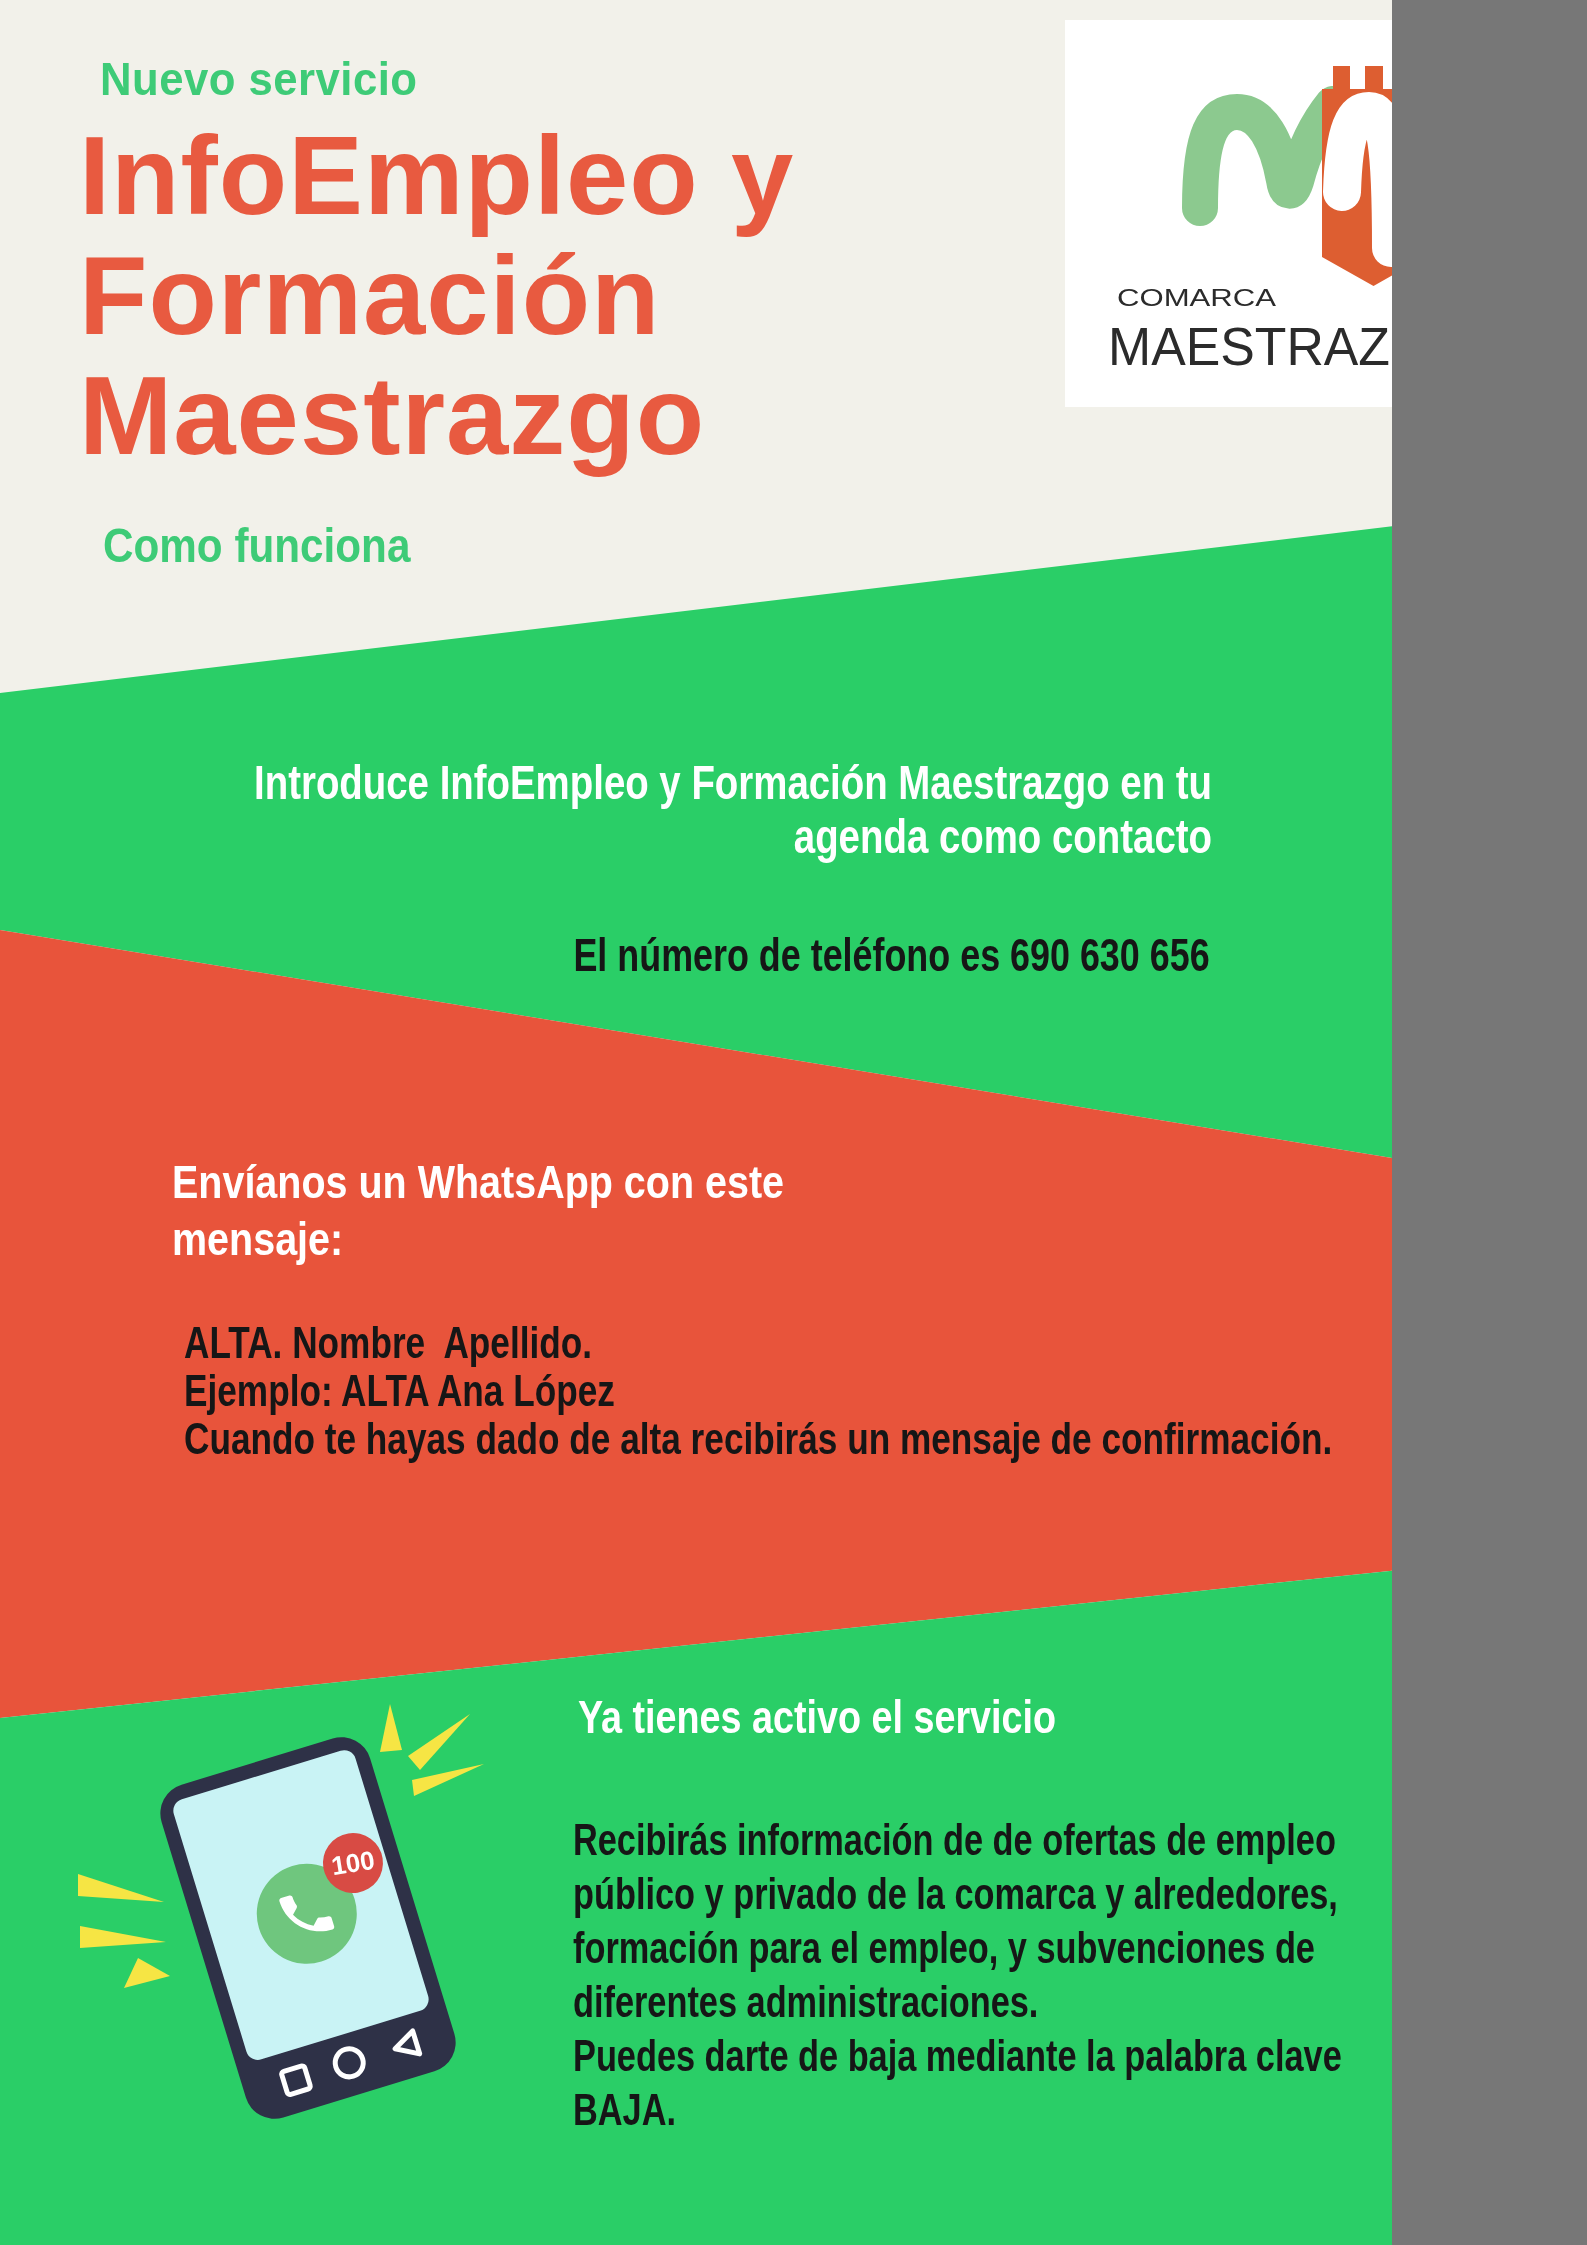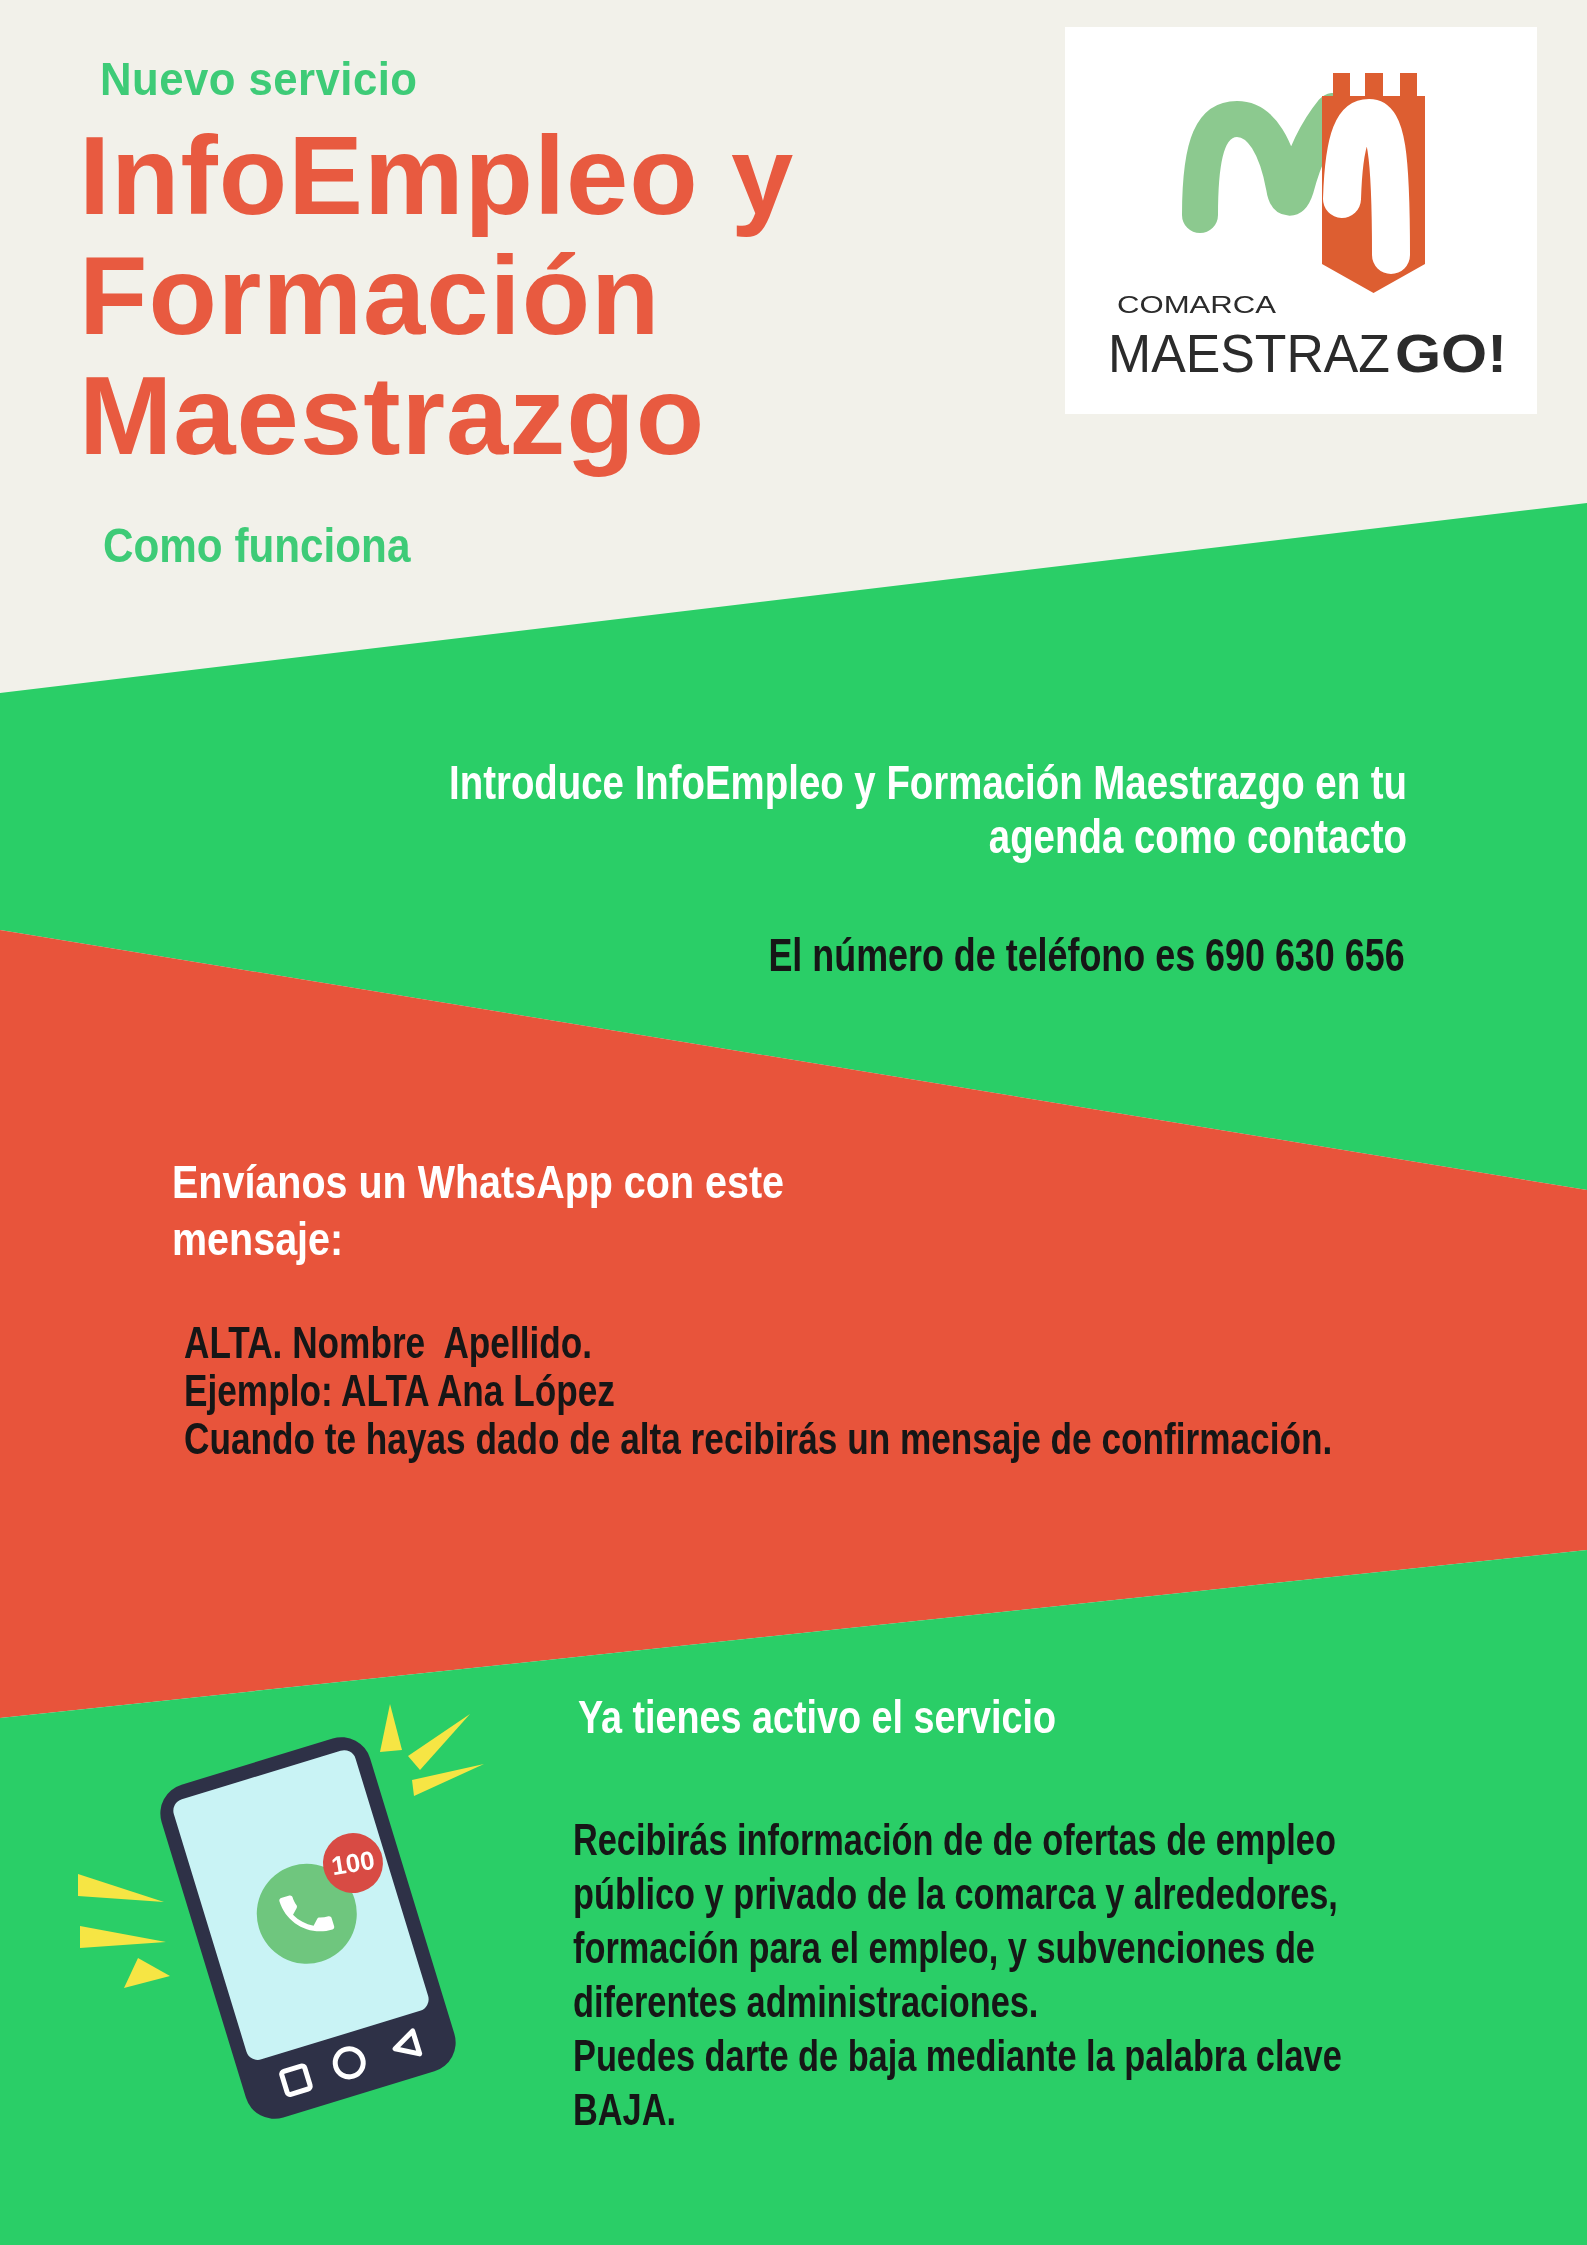--- a/index.html
+++ b/index.html
@@ -4,21 +4,21 @@
 <style>
   :root{
     --cream:#f2f1ea; --band_green:#2ace67; --band_orange:#e8543b; --title_orange:#e85a40;
     --text_green:#3ecb77; --ink:#161616; --white:#ffffff; --logo_green:#8cc98f;
     --logo_orange:#dd5e31; --logo_ink:#2b2b2b; --phone_navy:#2e3147; --screen_cyan:#c9f3f5;
     --wa_green:#6fc67e; --badge_red:#d84b44; --accent_yellow:#f6e544;
   }
   html,body{margin:0;padding:0;}
   body{background:#777;}
   .poster{
-    position:relative; width:1587px; height:2245px; overflow:hidden;
+    position:relative; width:1392px; height:2245px; overflow:hidden;
     background:var(--cream);
     font-family:"Liberation Sans", sans-serif; font-weight:700;
   }
   .bg{position:absolute; left:0; top:0; width:1587px; height:2245px;}
   .band-green{fill:var(--band_green);}
   .band-orange{fill:var(--band_orange);}
   .abs{position:absolute;}
   .pre{white-space:pre-wrap;}
   .nowrap{white-space:nowrap;}
   .ox-left{transform-origin:left top;}
@@ -27,21 +27,21 @@
   .sx80{transform:scaleX(.80);}
   .sx82{transform:scaleX(.82);}
   .sx84{transform:scaleX(.84);}
   .sx88{transform:scaleX(.88);}
   .sx93{transform:scaleX(.93);}
 
   .kicker{left:100px; top:55px; font-size:47px; line-height:1; color:var(--text_green); letter-spacing:.5px;}
   .title{left:79px; top:116px; font-size:112px; line-height:120px; color:var(--title_orange); letter-spacing:1px;}
   .subtitle{left:103px; top:522px; font-size:48px; line-height:1; color:var(--text_green);}
 
-  .logo-card{left:1065px; top:27px; width:472px; height:387px; background:var(--white);}
+  .logo-card{left:1065px; top:20px; width:472px; height:387px; background:var(--white);}
   .logo-card svg{display:block; width:472px; height:387px;}
   .logo-wave-green{fill:none; stroke:var(--logo_green); stroke-width:36; stroke-linecap:round;}
   .logo-wave-white{fill:none; stroke:var(--white); stroke-width:38; stroke-linecap:round;}
   .logo-tower{fill:var(--logo_orange);}
   .logo-region{font-size:24px; font-weight:400; fill:var(--logo_ink);}
   .logo-name{font-size:54px; font-weight:400; fill:var(--logo_ink);}
   .logo-name-bold{font-size:54px; font-weight:700; fill:var(--logo_ink);}
 
   .step1-heading{right:180px; width:1800px; top:756px; font-size:48px; line-height:54px; color:var(--white); text-align:right;}
   .step1-phone{right:182px; top:932px; font-size:46px; line-height:1; color:var(--ink); text-align:right;}

